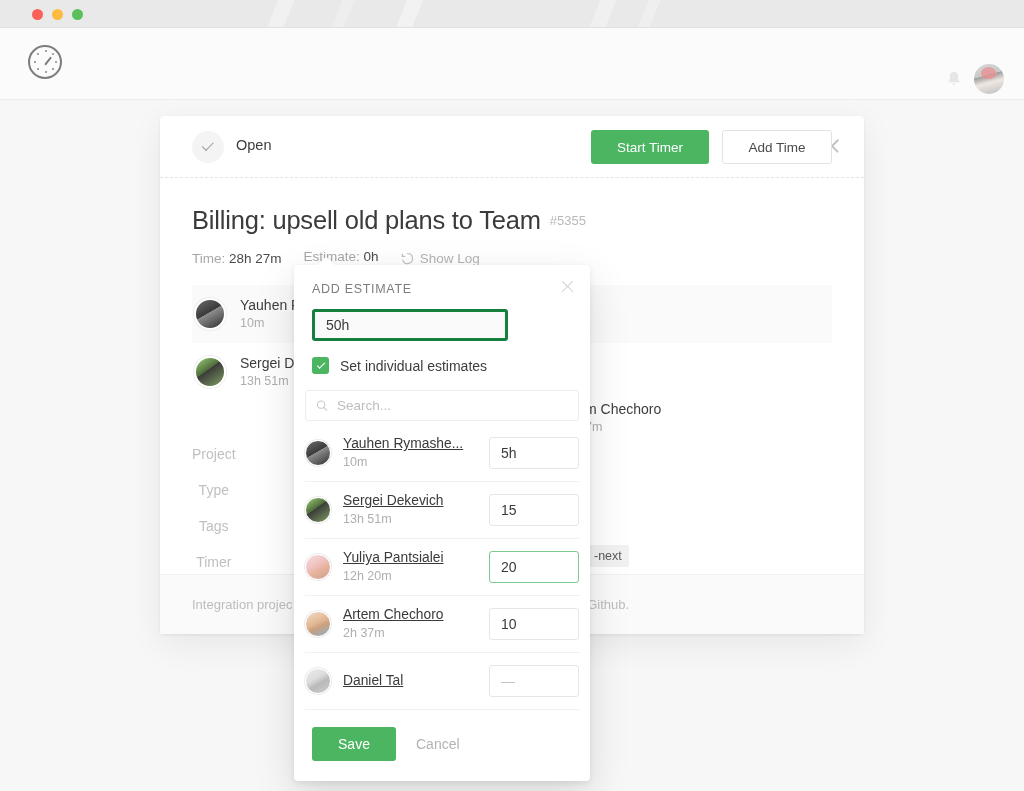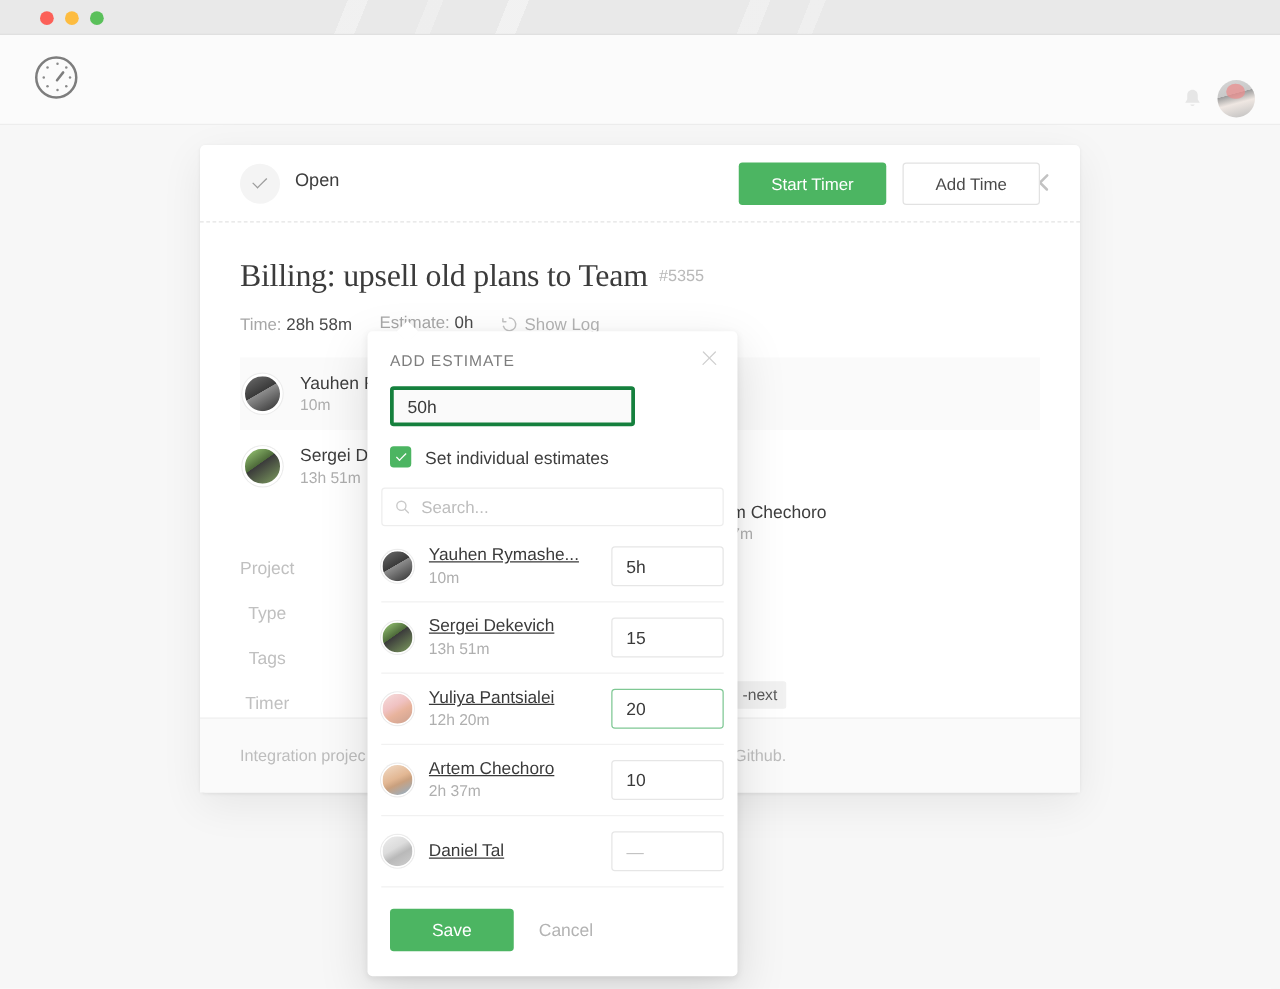--- a/index.html
+++ b/index.html
@@ -111,21 +111,20 @@
     content:""; position: absolute; left: 1px; top: 9px;
     width: 18px; height: 1.6px; background: #c2c2c2; border-radius: 1px;
   }
   #close-btn::before { transform: rotate(45deg); }
   #close-btn::after  { transform: rotate(-45deg); }
 
   #card-body { position: relative; padding: 28px 32px 0 32px; }
   #task-title {
     font-size: 25.5px; color: #3b3b3b; font-weight: 400; letter-spacing: -.2px;
     display: inline-block;
-    font-family: Liberation Serif, serif;
   }
   #task-id {
     font-size: 13px; color: #b9b9b9; margin-left: 9px; vertical-align: 4px;
   }
   #meta-row {
     margin-top: 14px; display: flex; align-items: center; gap: 22px;
     font-size: 13.5px;
   }
   .meta-muted { color: #a7a7a7; }
   .meta-strong { color: #4a4a4a; }
@@ -258,21 +257,21 @@
     font-size: 14px; color: #3a3a3a; font-family: inherit;
     padding: 0 11px; outline: none;
   }
   .p-input.focused { border-color: #7fc894; }
   .p-input::placeholder { color: #c3c3c3; }
 
   #pop-actions {
     display: flex; align-items: center; gap: 20px; padding: 17px 18px 20px 18px;
   }
   #btn-save {
-    width: 99px; height: 34px; background: #4cb562; color: #fff;
+    width: 84px; height: 34px; background: #4cb562; color: #fff;
     border: none; border-radius: 3px; font-size: 14px; font-family: inherit; cursor: pointer;
   }
   #btn-cancel {
     background: none; border: none; color: #b3b3b3; font-size: 14px;
     font-family: inherit; cursor: pointer;
   }
 
   
   .av-yauhen { background: linear-gradient(150deg,#6e6e6e,#3a3a3a 45%,#8d8d8d 46%,#2e2e2e); }
   .av-sergei { background: linear-gradient(145deg,#9fd07a,#4e6b3a 42%,#3b3b3b 43%,#7f9f60); }
@@ -325,21 +324,21 @@
         </div>
       <div id="close-btn"></div>
     </div>
 
     <div id="card-body">
       <h1 id="task-title">Billing: upsell old plans to Team</h1><span id="task-id">#5355</span>
 
       <div id="meta-row">
         <div>
           <span class="meta-muted">Time:</span>
-          <span class="meta-strong">28h 58m</span>
+          <span class="meta-strong">28h 27m</span>
         </div>
         <div id="estimate-meta">
           <span>Estimate:</span>
           <b>0h</b>
         </div>
         <div id="showlog">
           <svg width="13" height="13" viewBox="0 0 14 14">
             <path d="M7 1.6a5.4 5.4 0 1 1-5.1 7.1" fill="none" stroke="#c2c2c2" stroke-width="1.3" stroke-linecap="round"></path>
             <path d="M1.4 2.2v2.6h2.6" fill="none" stroke="#c2c2c2" stroke-width="1.3" stroke-linecap="round" stroke-linejoin="round"></path>
           </svg>

